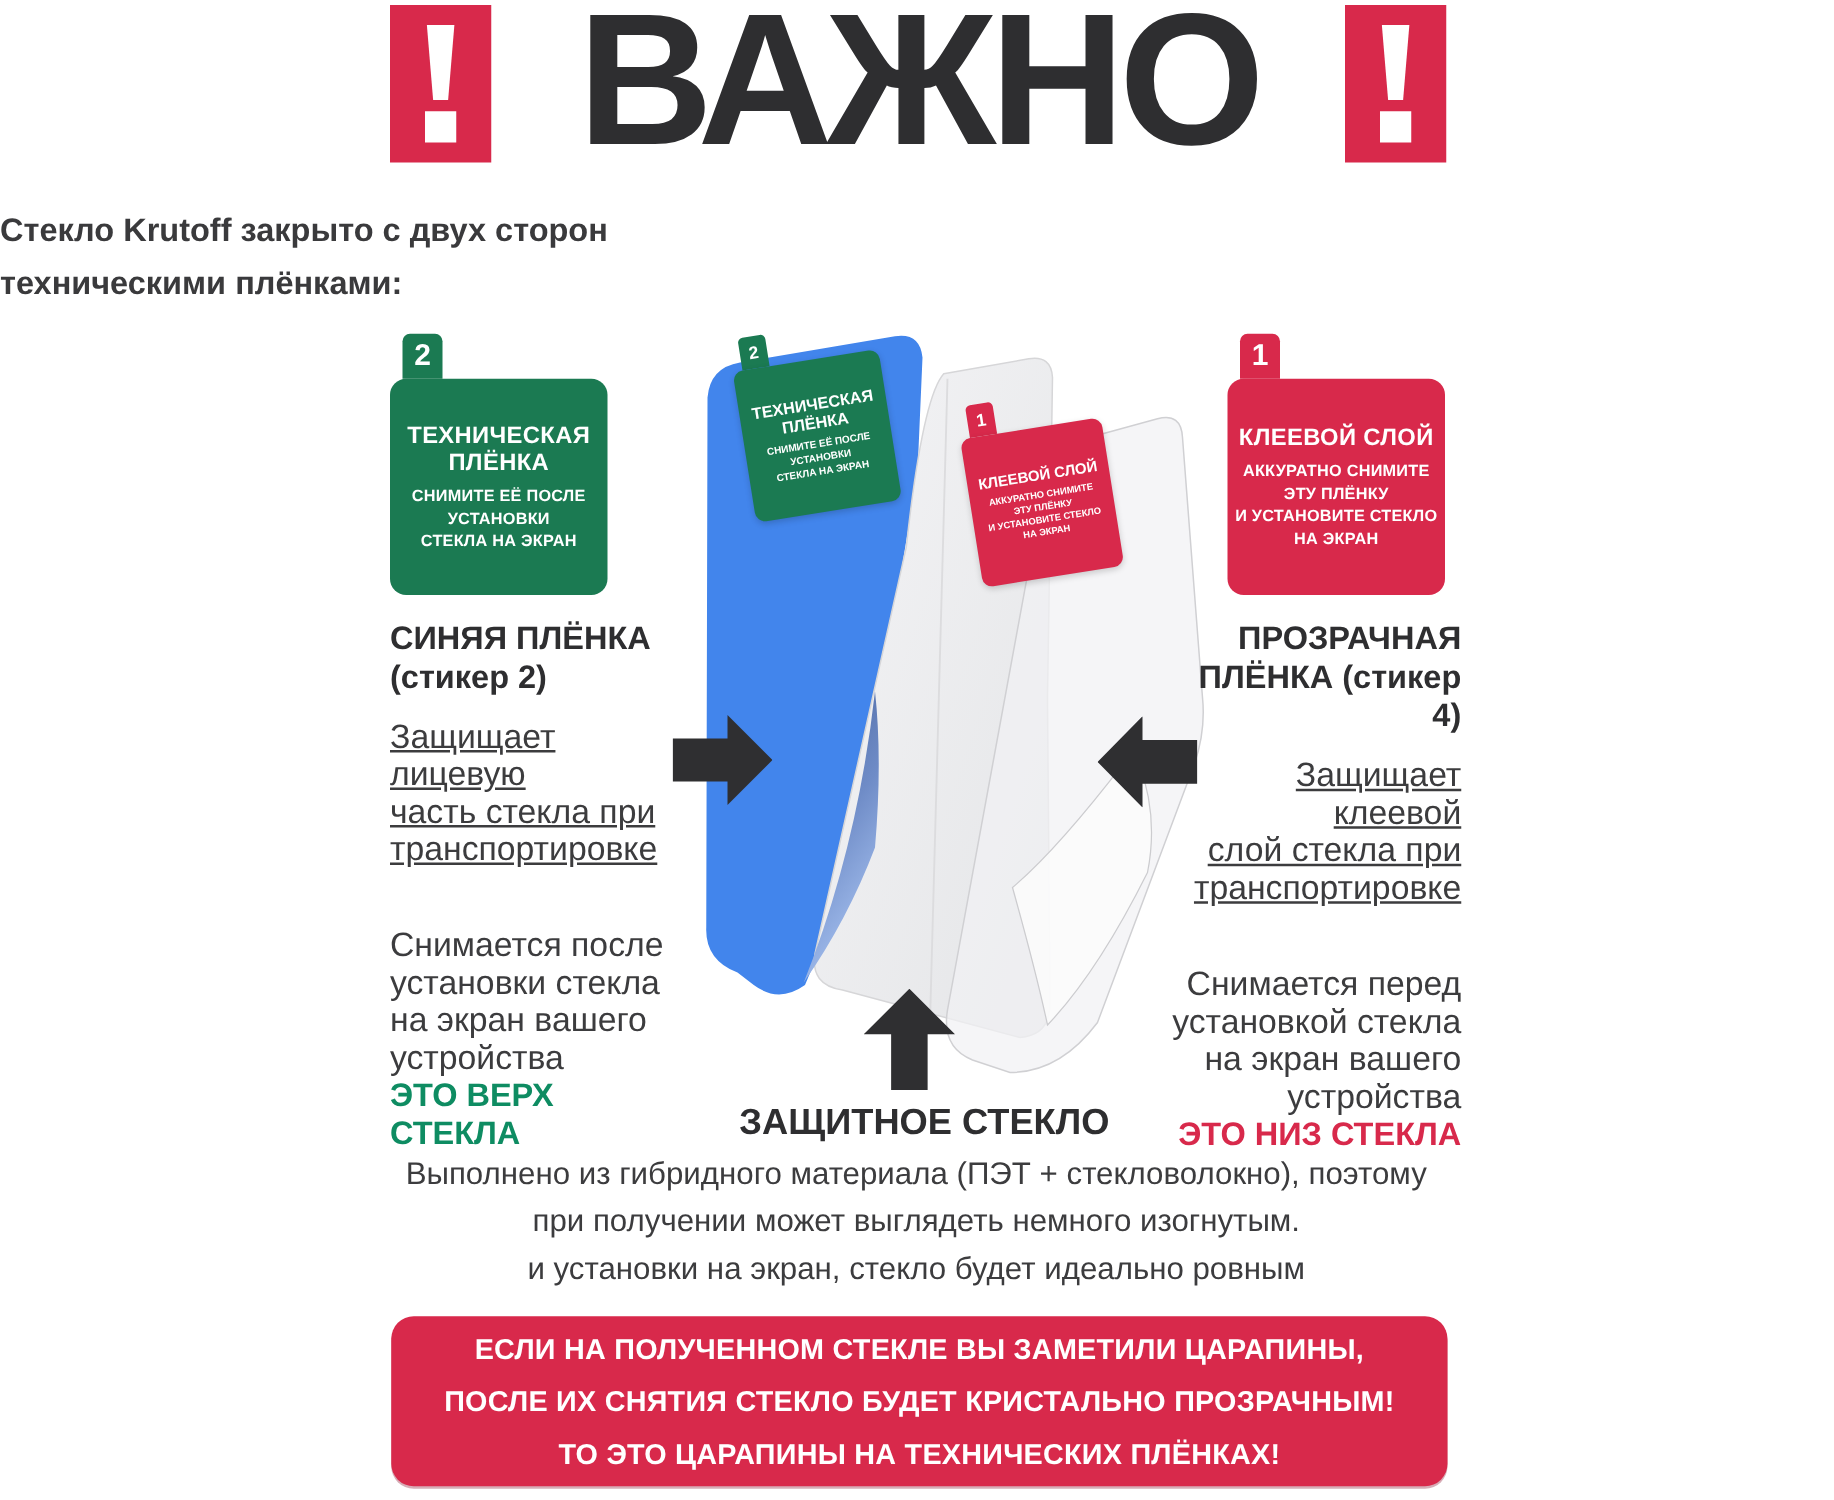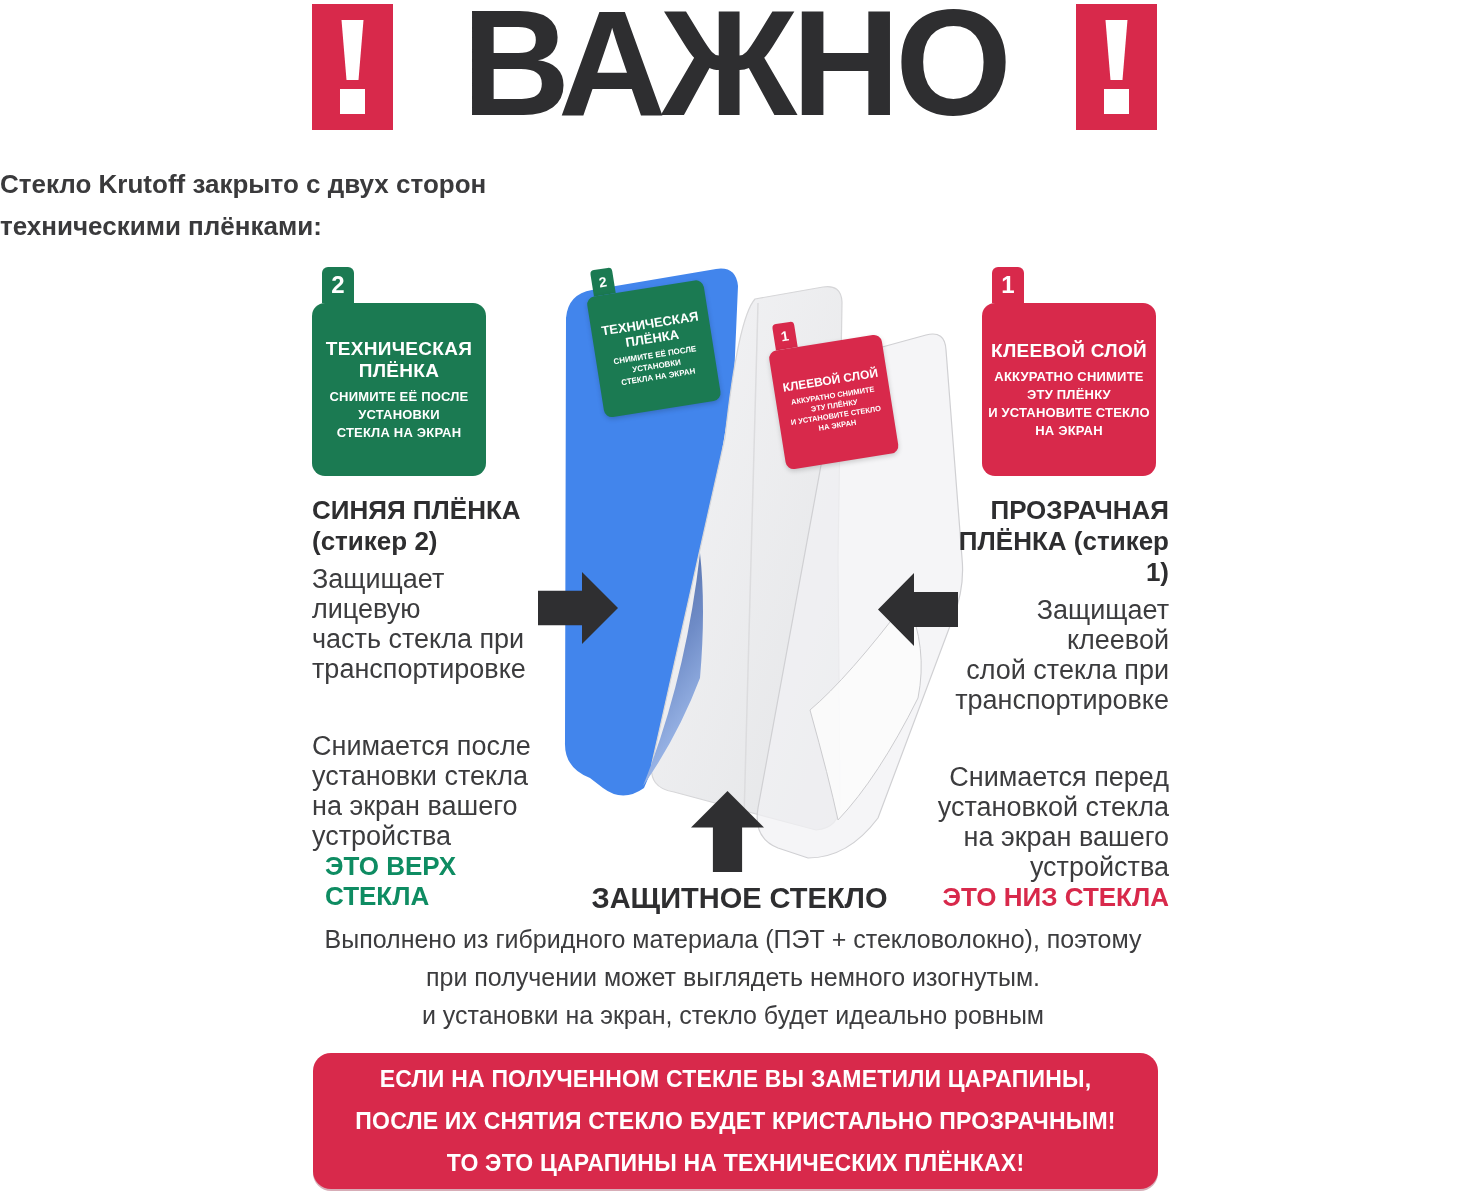--- a/index.html
+++ b/index.html
@@ -33,23 +33,23 @@
   .sticker.green .tab,.sticker.green .body{background:#1b7a52;}
   .sticker.red .tab,.sticker.red .body{background:#d8294b;}
   .sticker .s-title{font-size:19px;font-weight:900;line-height:22px;letter-spacing:.3px;}
   .sticker .s-lines{font-size:13px;font-weight:bold;line-height:18px;margin-top:6px;letter-spacing:.2px;}
   #sticker-green{left:312px;top:267px;}
   #sticker-red{left:982px;top:267px;}
 
   
   .desc{position:absolute;top:495px;width:240px;font-size:27px;line-height:30px;color:#3c3c3e;}
   .desc .h{font-weight:bold;font-size:26px;line-height:31px;color:#2e2e30;}
-  .desc .p1{margin-top:7px;}
+  .desc .p1{margin-top:17px;text-decoration:underline;}
   .desc .p2{margin-top:47px;}
-  .desc .tag{font-weight:900;font-size:26px;line-height:30px;margin-left:13px;}
+  .desc .tag{font-weight:900;font-size:26px;line-height:30px;}
   #desc-left{left:312px;text-align:left;}
   #desc-left .tag{color:#0e8c62;}
   #desc-right{right:310px;text-align:right;}
   #desc-right .tag{color:#d8294b;}
 
   
   #films-svg{position:absolute;left:548px;top:258px;width:430px;height:640px;}
   .mini{position:absolute;transform:rotate(-9deg);transform-origin:top left;z-index:4;}
   .mini .tab{width:22px;height:26px;border-radius:4px 4px 0 0;margin-left:8px;
     display:flex;align-items:center;justify-content:center;color:#fff;font-weight:900;font-size:14px;}
@@ -197,21 +197,21 @@
 транспортировке</div>
     <div class="p2 pre">Снимается после
 установки стекла
 на экран вашего
 устройства</div>
     <div class="tag">ЭТО ВЕРХ СТЕКЛА</div>
   </div>
 
   <div class="desc" id="desc-right">
     <div class="h pre">ПРОЗРАЧНАЯ
-ПЛЁНКА (стикер 1)</div>
+ПЛЁНКА (стикер 4)</div>
     <div class="p1 pre">Защищает клеевой
 слой стекла при
 транспортировке</div>
     <div class="p2 pre">Снимается перед
 установкой стекла
 на экран вашего
 устройства</div>
     <div class="tag">ЭТО НИЗ СТЕКЛА</div>
   </div>
 

